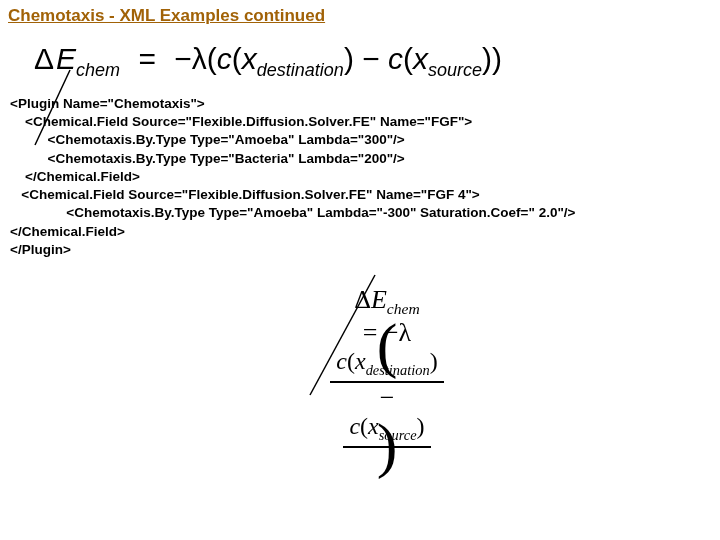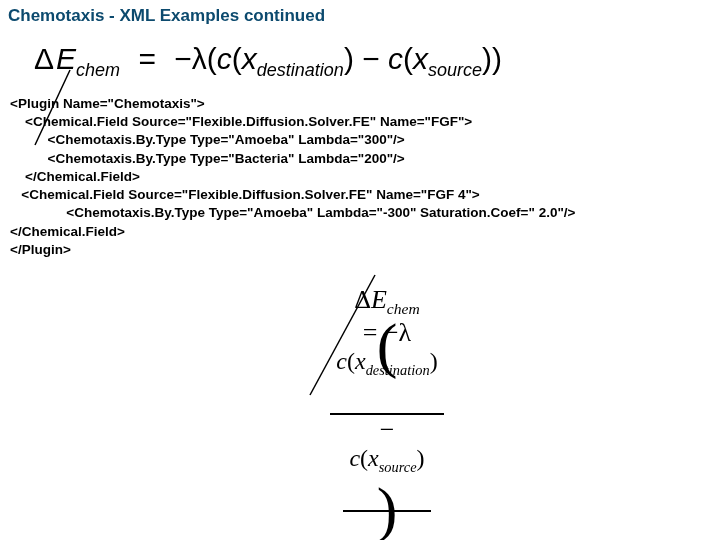--- a/index.html
+++ b/index.html
@@ -13,23 +13,24 @@
     overflow: hidden;
   }
   .slide {
     position: relative;
     width: 720px;
     height: 540px;
     box-sizing: border-box;
     padding: 6px 8px;
   }
   .title {
-    color: #0c4a6e;
+    color: #a16207;
     font-weight: bold;
     font-size: 17px;
+    text-decoration: underline;
     margin-bottom: 16px;
   }
 
   
   .eq1 {
     font-family: Liberation Sans, sans-serif;
     font-style: italic;
     font-size: 30px;
     margin: 6px 0 14px 26px;
     white-space: nowrap;
@@ -69,21 +70,20 @@
     position: relative;
     top: -3px;
     padding: 0 2px;
   }
   .eq2 .frac {
     display: inline-flex;
     flex-direction: column;
     align-items: center;
     vertical-align: middle;
     margin: 0 6px;
-    gap: 32px;
   }
   .eq2 .frac .num,
   .eq2 .frac .den {
     padding: 0 6px 2px 6px;
     font-size: 24px;
     white-space: nowrap;
   }
   .eq2 .frac .bar {
     width: 100%;
     border-top: 2px solid #000;

